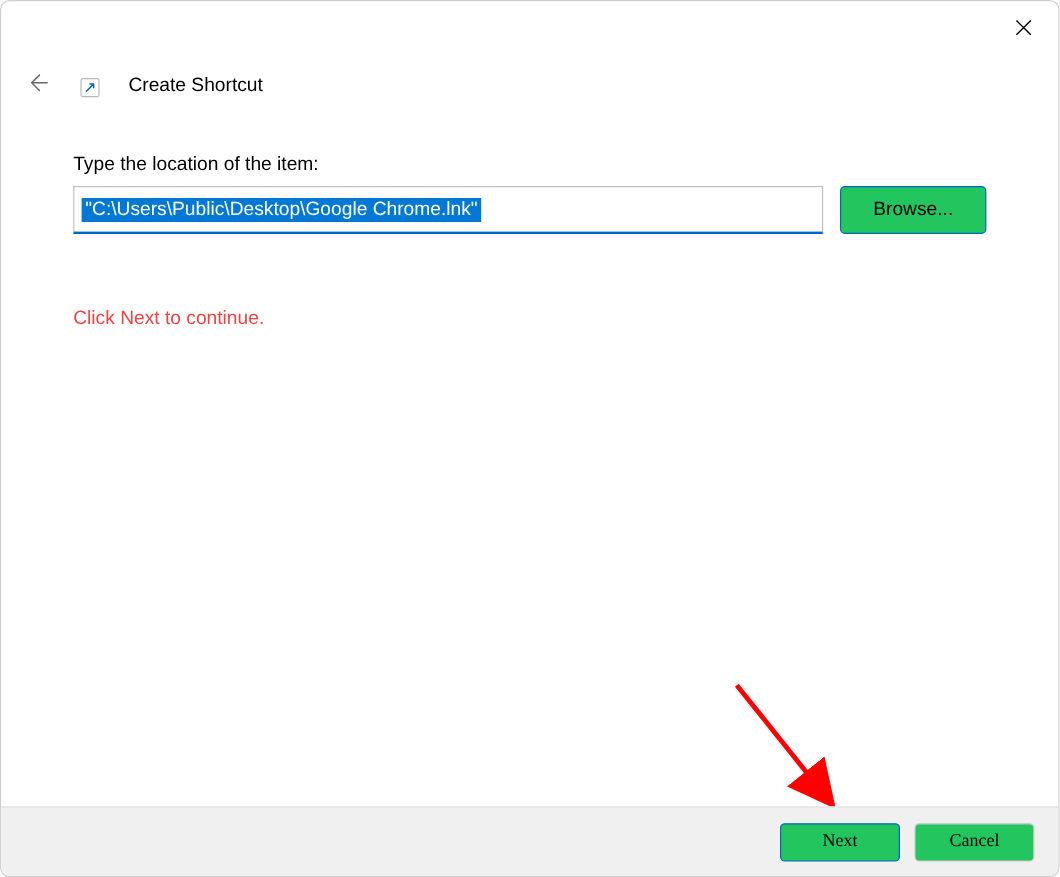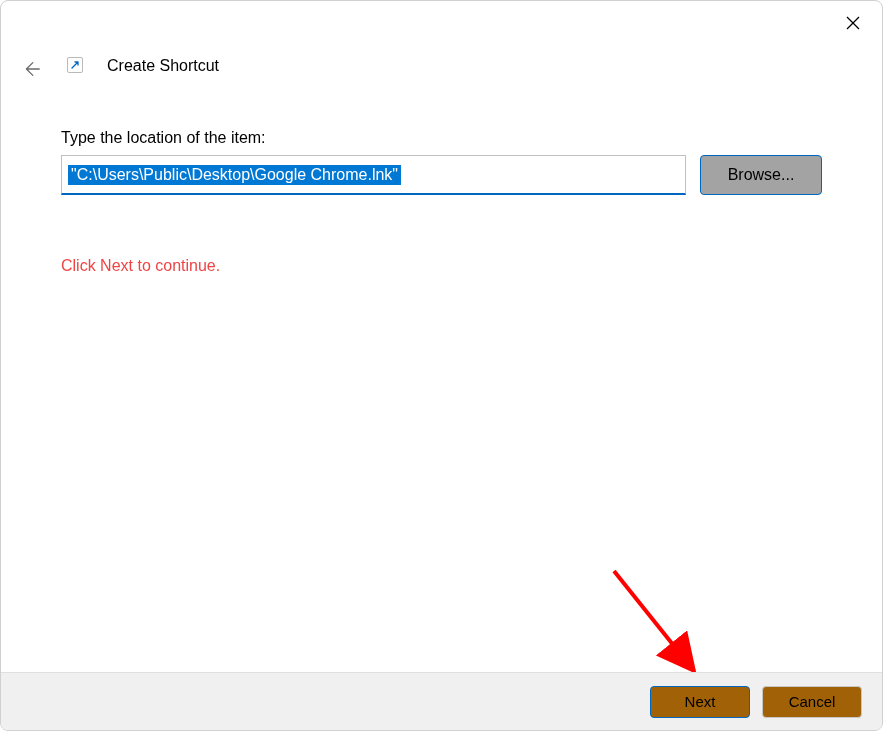--- a/index.html
+++ b/index.html
@@ -30,21 +30,21 @@
       cursor: pointer;
       margin-top: 6px;
       margin-right: 6px;
     }
     .close-btn svg { width: 14px; height: 14px; }
     .header-row {
       position: absolute;
       top: 56px;
       left: 18px;
       display: flex;
-      align-items: flex-start;
+      align-items: flex-end;
       gap: 24px;
     }
     .back-arrow {
       width: 24px;
       height: 24px;
       display: flex;
       align-items: center;
       justify-content: center;
       color: #5a5a5a;
       cursor: pointer;
@@ -108,21 +108,21 @@
       color: #ffffff;
       font-size: 16px;
       padding: 1px 3px;
       white-space: nowrap;
     }
     .browse-btn {
       width: 122px;
       height: 40px;
       border: 1px solid #0067c0;
       border-radius: 4px;
-      background: #a3a3a3;
+      background: #22c55e;
       font-size: 16px;
       font-family: inherit;
       cursor: pointer;
       color: #000;
     }
     .continue-text {
       font-size: 16px;
       color: #ef4444;
       margin-top: 62px;
     }
@@ -138,23 +138,23 @@
       justify-content: flex-end;
       align-items: center;
       padding-right: 20px;
       gap: 12px;
     }
     .footer-btn {
       min-width: 100px;
       height: 32px;
       border: 1px solid #c8c8c8;
       border-radius: 4px;
-      background: #a16207;
+      background: #22c55e;
       font-size: 15px;
-      font-family: Liberation Sans, sans-serif;
+      font-family: Liberation Serif, serif;
       cursor: pointer;
       color: #000;
     }
     .footer-btn.primary {
       border: 1px solid #0067c0;
     }
     .annotation-arrow {
       position: absolute;
       left: 603px;
       top: 560px;

